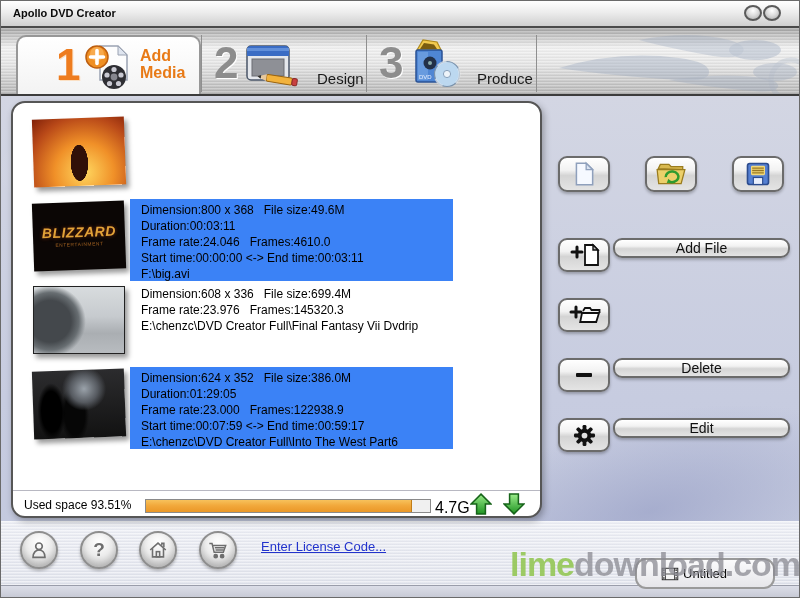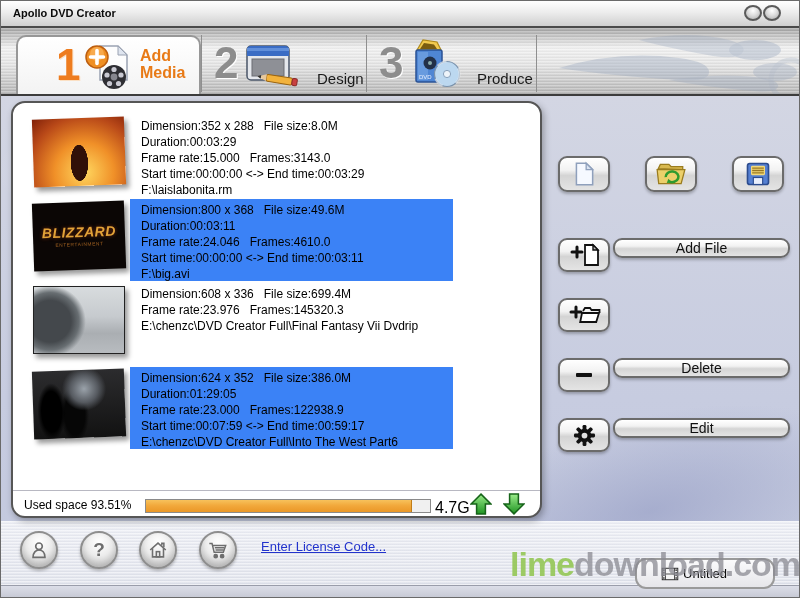--- a/index.html
+++ b/index.html
@@ -201,27 +201,20 @@
   </div>
 
   <div class="body-bg"></div>
   <div class="swoosh"></div>
   <div class="swoosh2"></div>
 
   <div class="panel">
 
     <div class="media-row row-0">
       <div class="thumb thumb-0"></div>
-      <div class="info">
-        <div class="info-line">Dimension:352 x 288   File size:8.0M</div>
-        <div class="info-line">Duration:00:03:29</div>
-        <div class="info-line">Frame rate:15.000   Frames:3143.0</div>
-        <div class="info-line">Start time:00:00:00 &lt;-&gt; End time:00:03:29</div>
-        <div class="info-line">F:\laislabonita.rm</div>
-      </div>
     </div>
 
     <div class="media-row row-1">
       <div class="thumb thumb-1">
         <div class="blz-text">BLIZZARD</div>
         <div class="blz-sub">ENTERTAINMENT</div>
       </div>
       <div class="info info-alt">
         <div class="info-line">Dimension:800 x 368   File size:49.6M</div>
         <div class="info-line">Duration:00:03:11</div>

